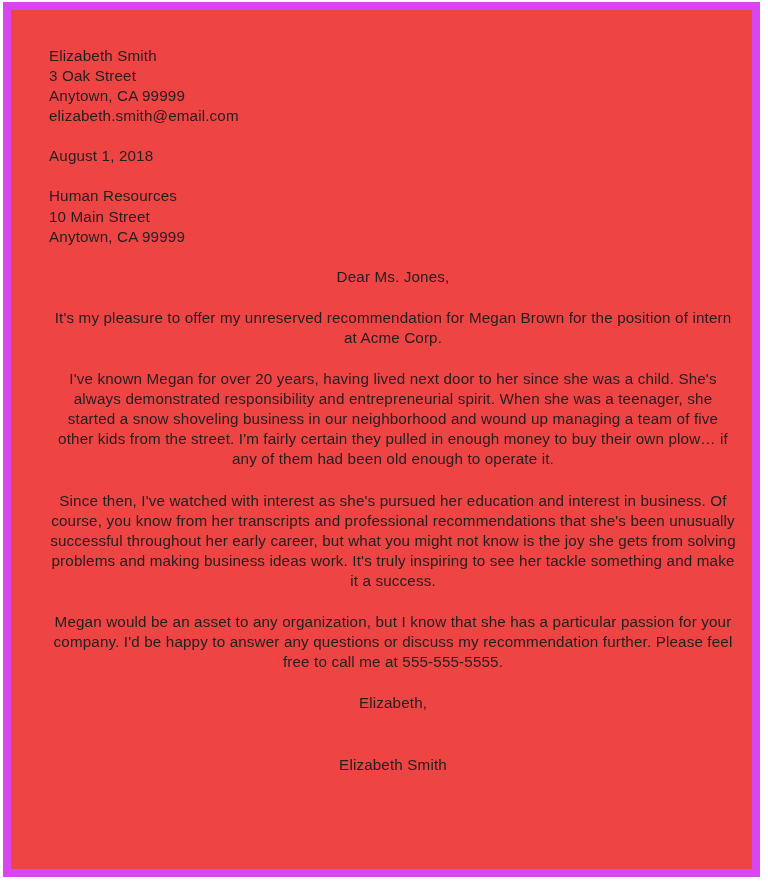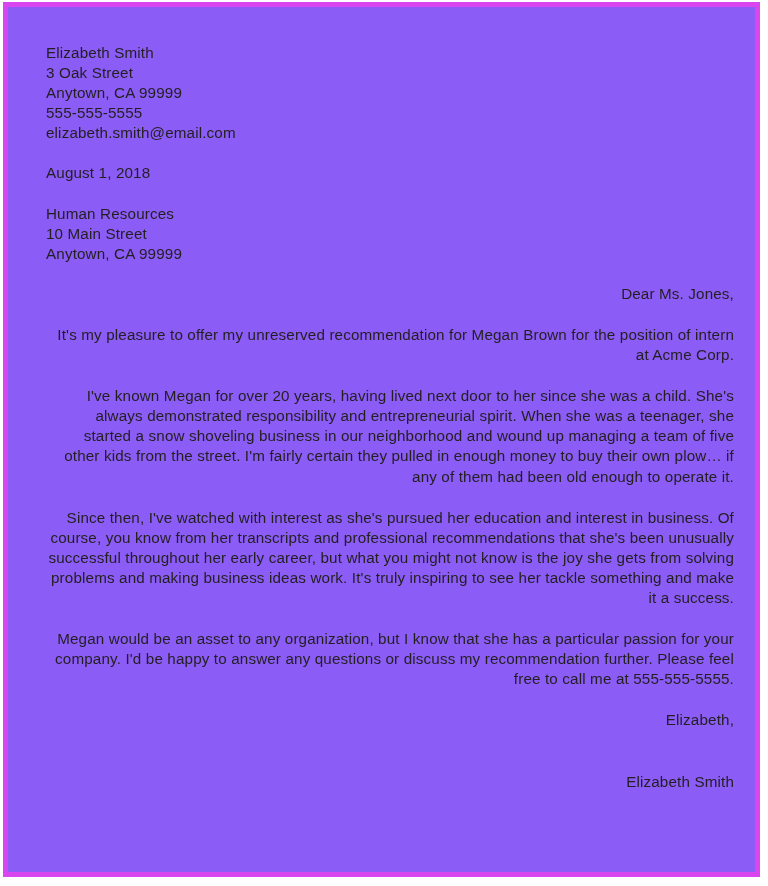--- a/index.html
+++ b/index.html
@@ -13,22 +13,22 @@
     overflow: hidden;
     font-family: "Liberation Sans", sans-serif;
   }
 
   .page-frame {
     position: absolute;
     left: 3px;
     top: 2px;
     width: 757px;
     height: 875px;
-    border: 5px solid #d946ef;
-    background: #8b5cf6;
+    border: 8px solid #d946ef;
+    background: #ef4444;
     box-sizing: border-box;
   }
 
   .letter-body {
     position: absolute;
     left: 38px;
     top: 36px;
     width: 688px;
     color: #231f20;
     font-size: 15.2px;
@@ -49,34 +49,33 @@
   .gap-sender    { height: 20px; }
   .gap-date      { height: 20px; }
   .gap-recipient { height: 20px; }
   .gap-salutation{ height: 21px; }
   .gap-para      { height: 21px; }
   .gap-closing   { height: 21px; }
   .gap-signature { height: 21px; }
 
   .para {
     margin: 0;
-    text-align: right;
+    text-align: center;
   }
 </style>
 </head>
 <body>
 
 <div class="page-frame">
   <div class="letter-body">
 
     <div class="block">
       <span class="block-line">Elizabeth Smith</span>
       <span class="block-line">3 Oak Street</span>
       <span class="block-line">Anytown, CA 99999</span>
-      <span class="block-line">555-555-5555</span>
       <span class="block-line">elizabeth.smith@email.com</span>
     </div>
 
     <div class="gap-sender"></div>
 
     <div class="block">
       <span class="block-line">August 1, 2018</span>
     </div>
 
     <div class="gap-date"></div>

